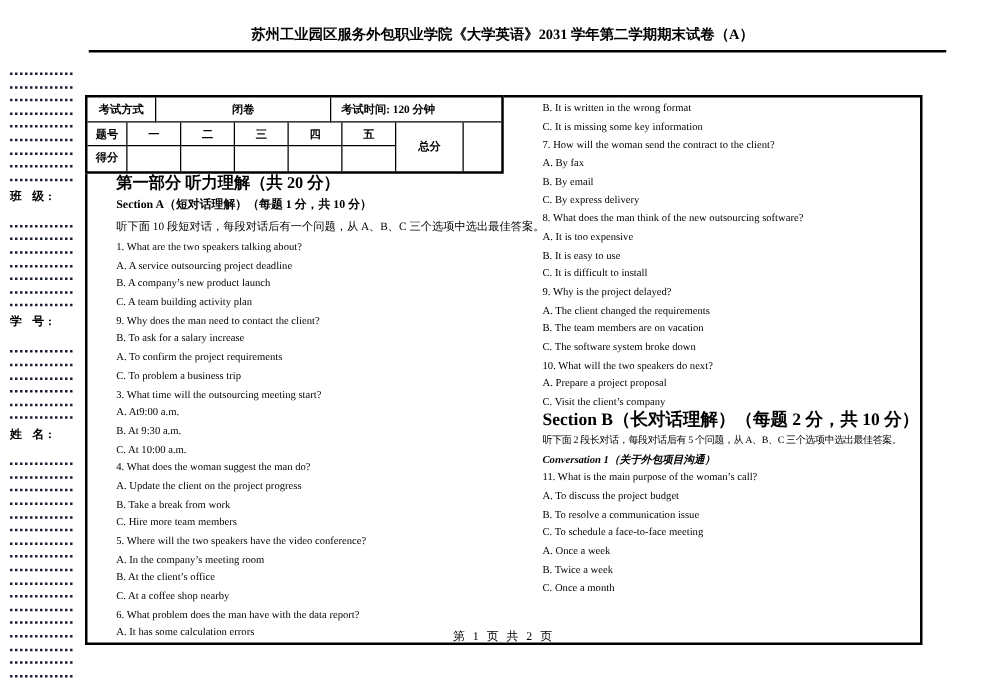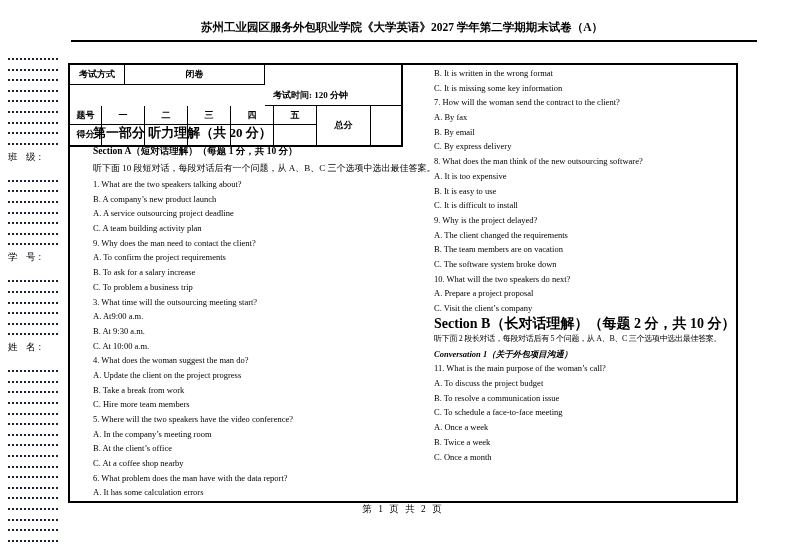--- a/index.html
+++ b/index.html
@@ -21,26 +21,27 @@
   
   .seal-margin { position:absolute; left:8px; top:52px; width:56px; }
   .sb-section { }
   .dot-row {
     width:50px; height:6px; margin-bottom:2.6px;
     border-bottom:2.4px dotted #1c2235;
   }
   .sb-label {
     font-size:9.5px; letter-spacing:3px; margin:6px 0 10px 0;
     white-space:nowrap;
+    font-weight:bold;
   }
   .sb-label:empty { display:none; }
 
   
   .content-box {
-    position:absolute; left:68px; top:63px; width:670px; height:440px;
+    position:absolute; left:68px; top:76px; width:670px; height:440px;
     border:2px solid #000; box-sizing:border-box;
   }
 
   
   .info-table {
     position:absolute; left:-2px; top:-2px; width:331px;
     border:2px solid #000; background:#fff;
     font-size:9px; font-weight:bold;
   }
   .it-row { display:flex; }
@@ -51,21 +52,21 @@
   }
   .it-cell.no-r { border-right:none; }
   .it-cell.no-b { border-bottom:none; }
   .rows23 { display:flex; }
   .left-grid { width:247px; }
   .tall-cell {
     box-sizing:border-box; height:39px; line-height:39px;
     text-align:center; border-right:1.6px solid #000; white-space:nowrap;
   }
   .tall-cell.no-r { border-right:none; }
-  .w-label1 { width:55px; } .w-mode { width:140px; } .w-time { width:136px; text-align:left; padding-left:8px;margin-top:21px; }
+  .w-label1 { width:55px; } .w-mode { width:140px; } .w-time { width:136px; text-align:left; padding-left:8px; }
   .w-label2 { width:32px;text-align:center; } .w-num { width:43px; } .w-total { width:54px; } .w-blank { width:30px; }
 
   
   .col { position:absolute; }
   .col-left  { left:10px;  top:57px;  width:340px;margin-left:13px; }
   .col-right { left:364px; top:1px;   width:300px; }
   .line { font-size:8.5px; height:14.7px; line-height:14.7px; white-space:nowrap; }
   .s-part    { font-size:13px; font-weight:bold; height:21px; line-height:21px; }
   .s-section { font-size:9.5px; font-weight:bold; height:16.5px; line-height:16.5px; }
   .s-cn      { font-size:9px;  height:17.5px; line-height:17.5px; }
@@ -74,21 +75,21 @@
   .s-conv    { font-weight:bold; font-style:italic; }
 
   .page-footer {
     position:absolute; top:503px; left:68px; width:670px;
     text-align:center; font-size:9.5px; letter-spacing:2px;
   }
 </style>
 </head>
 <body>
 
-<div class="page-title">苏州工业园区服务外包职业学院《大学英语》2027 学年第二学期期末试卷（A）</div>
+<div class="page-title">苏州工业园区服务外包职业学院《大学英语》2031 学年第二学期期末试卷（A）</div>
 <div class="title-rule"></div>
 
 <div class="seal-margin">
 
 <div class="sb-section">
       <div>
         <div class="dot-row"></div>
         <div class="dot-row"></div>
         <div class="dot-row"></div>
         <div class="dot-row"></div>
@@ -179,26 +180,26 @@
       <div class="tall-cell w-blank no-r"></div>
     </div>
   </div>
 
   <div class="col col-left">
 
   <div class="line s-part">第一部分 听力理解（共 20 分）</div>
       <div class="line s-section">Section A（短对话理解）（每题 1 分，共 10 分）</div>
       <div class="line s-cn">听下面 10 段短对话，每段对话后有一个问题，从 A、B、C 三个选项中选出最佳答案。</div>
       <div class="line s-en">1. What are the two speakers talking about?</div>
+      <div class="line s-en">A. A service outsourcing project deadline</div>
       <div class="line s-en">B. A company’s new product launch</div>
-      <div class="line s-en">A. A service outsourcing project deadline</div>
       <div class="line s-en">C. A team building activity plan</div>
       <div class="line s-en">9. Why does the man need to contact the client?</div>
+      <div class="line s-en">B. To ask for a salary increase</div>
       <div class="line s-en">A. To confirm the project requirements</div>
-      <div class="line s-en">B. To ask for a salary increase</div>
       <div class="line s-en">C. To problem a business trip</div>
       <div class="line s-en">3. What time will the outsourcing meeting start?</div>
       <div class="line s-en">A. At9:00 a.m.</div>
       <div class="line s-en">B. At 9:30 a.m.</div>
       <div class="line s-en">C. At 10:00 a.m.</div>
       <div class="line s-en">4. What does the woman suggest the man do?</div>
       <div class="line s-en">A. Update the client on the project progress</div>
       <div class="line s-en">B. Take a break from work</div>
       <div class="line s-en">C. Hire more team members</div>
       <div class="line s-en">5. Where will the two speakers have the video conference?</div>

